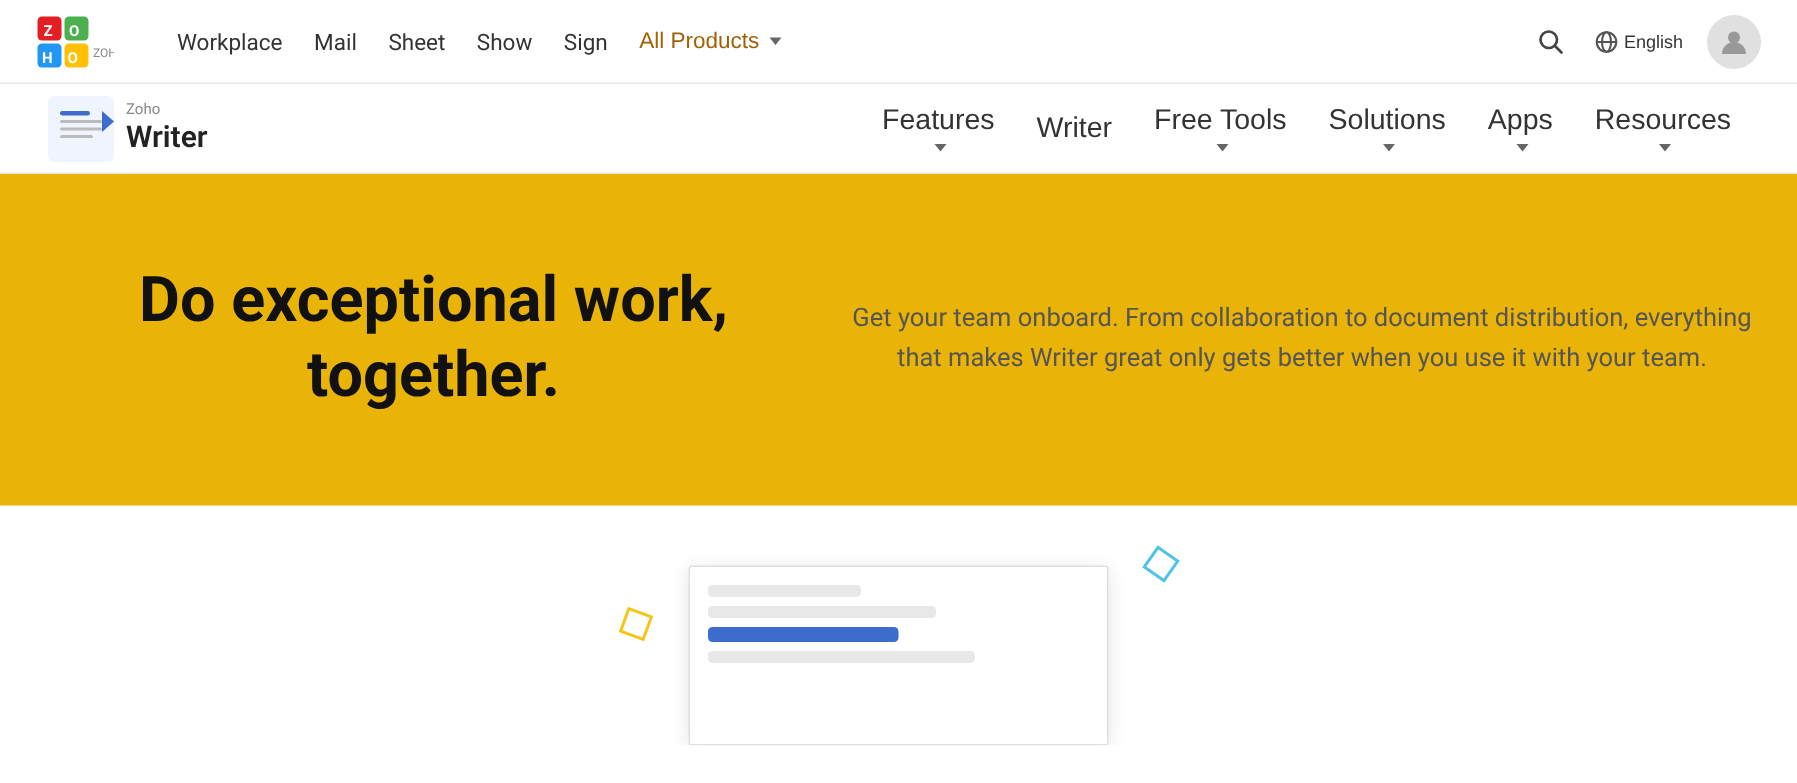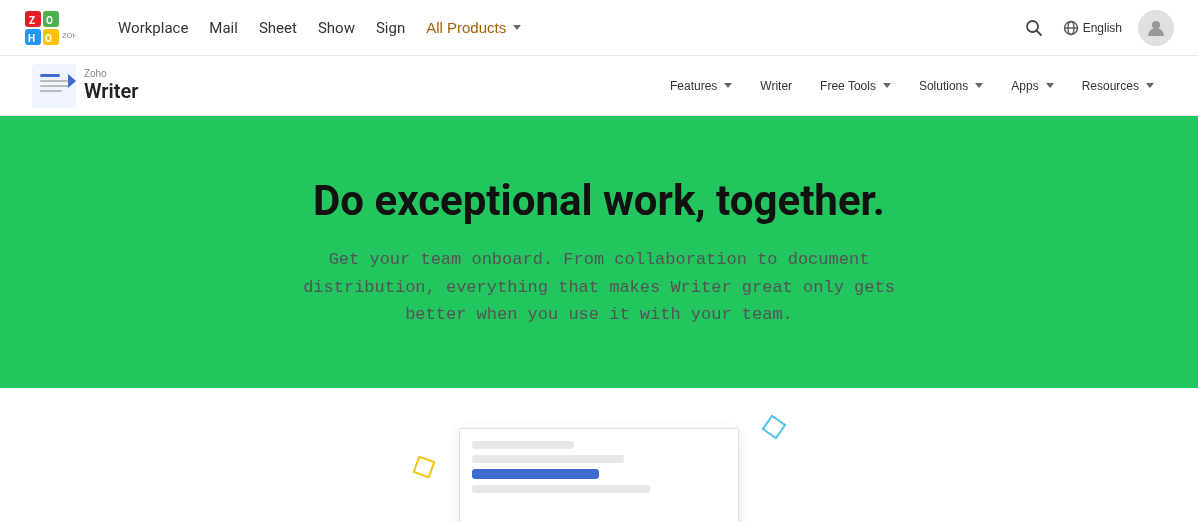--- a/index.html
+++ b/index.html
@@ -123,56 +123,55 @@
       font-weight: 600;
       line-height: 1.2;
     }
     .secondary-nav-links {
       display: flex;
       align-items: center;
       gap: 4px;
       margin-left: auto;
     }
     .sec-nav-link {
-      font-size: 12px;
+      font-size: 19px;
       color: #333;
       text-decoration: none;
       padding: 8px 12px;
       cursor: pointer;
       background: none;
       border: none;
       display: flex;
       align-items: center;
       gap: 4px;
+      flex-direction: column;
     }
 
     
     .hero {
       display: flex;
-      flex-direction: column;
       align-items: center;
       padding: 60px 20px 40px;
       text-align: center;
-      background: #22c55e;
+      background: #eab308;
     }
     .hero-title {
       font-size: 42px;
       font-weight: 700;
       color: #111;
       line-height: 1.2;
       margin-bottom: 20px;
       max-width: 700px;
     }
     .hero-subtitle {
       font-size: 17px;
       color: #555;
       max-width: 620px;
       line-height: 1.6;
       margin-bottom: 20px;
-      font-family: Liberation Mono, monospace;
     }
     .start-writing-btn {
       background: #e31e25;
       color: #fff;
       font-size: 14px;
       font-weight: 700;
       letter-spacing: 1px;
       padding: 16px 40px;
       border: none;
       border-radius: 3px;

